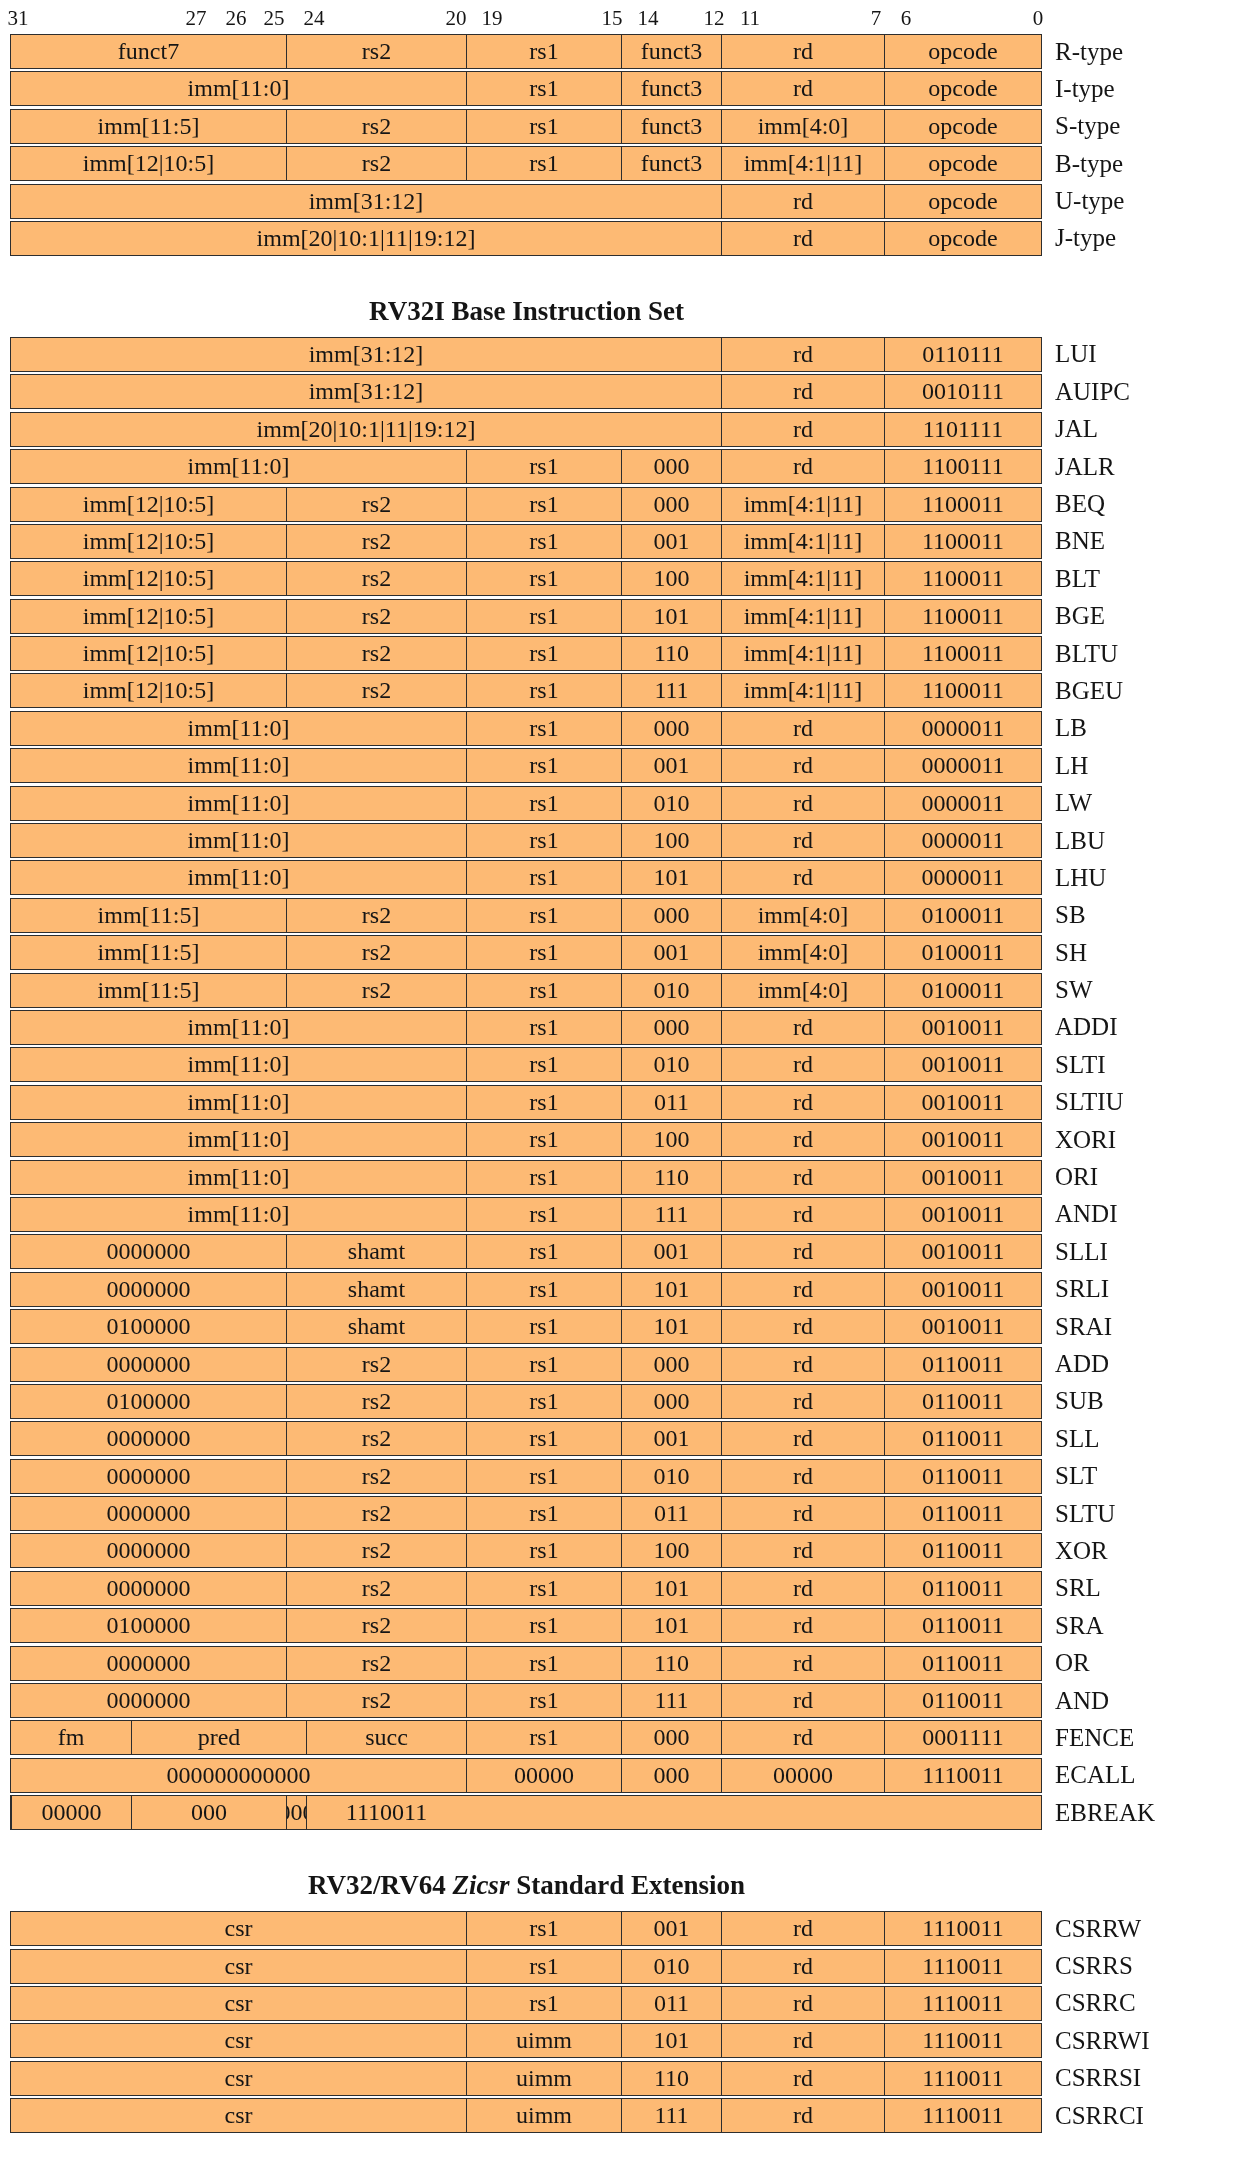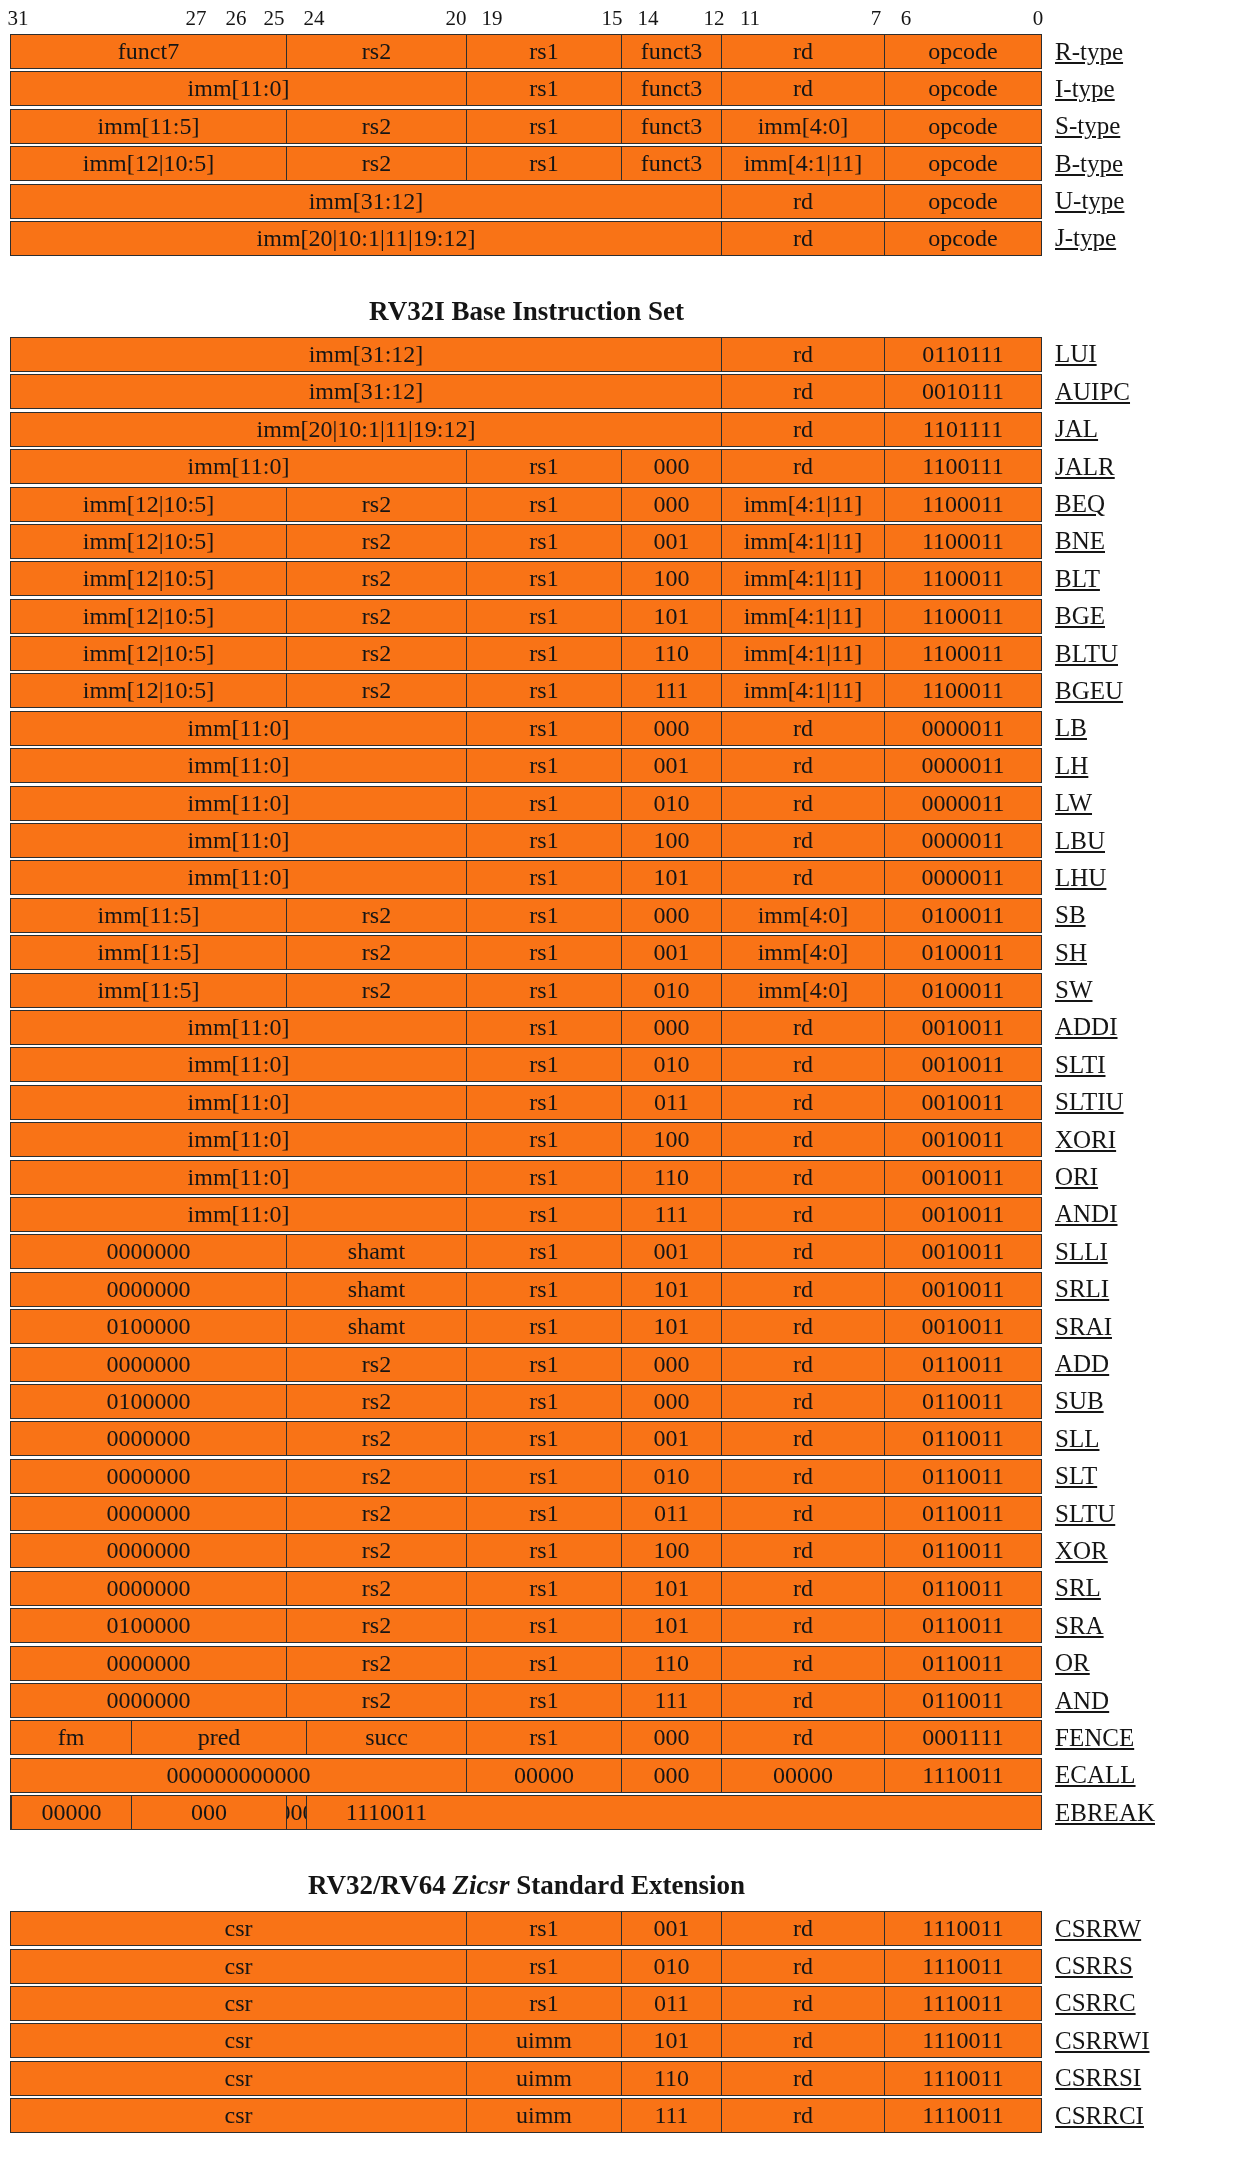--- a/index.html
+++ b/index.html
@@ -12,31 +12,31 @@
   
   #bit-header{position:relative;width:1033px;height:24px;font-size:21px;}
   #bit-header span{position:absolute;top:0;transform:translateX(-50%);white-space:nowrap;}
   
   .row-line{display:flex;align-items:center;margin-bottom:2.4px;}
   .irow{
     display:grid;
     grid-template-columns:120px 155px 20px 160px 155px 100px 163px 157px;
     border:1.6px solid #2e2e2e;
     height:33px;
-    background:#f97316;
+    background:#fdba74;
     box-sizing:content-box;
   }
   .cell{
     display:flex;align-items:center;justify-content:center;
     border-left:1.6px solid #2e2e2e;
     font-size:24px;white-space:nowrap;overflow:hidden;
   }
   .cell.first{border-left:none;}
   .s2{grid-column:span 2}.s4{grid-column:span 4}.s6{grid-column:span 6}
-  .row-label{margin-left:13px;font-size:25px;white-space:nowrap;text-decoration:underline;}
+  .row-label{margin-left:13px;font-size:25px;white-space:nowrap;}
   .section-title{
     width:1033px;text-align:center;font-weight:bold;font-size:27px;
     margin:0 0 10px 0;
   }
   .section-title .it{font-style:italic;text-align:right;}
   #format-table{margin-top:4px;}
   #rv32i-title{margin-top:40px;}
   #zicsr-title{margin-top:40px;}
   .tbl{}
 </style>

